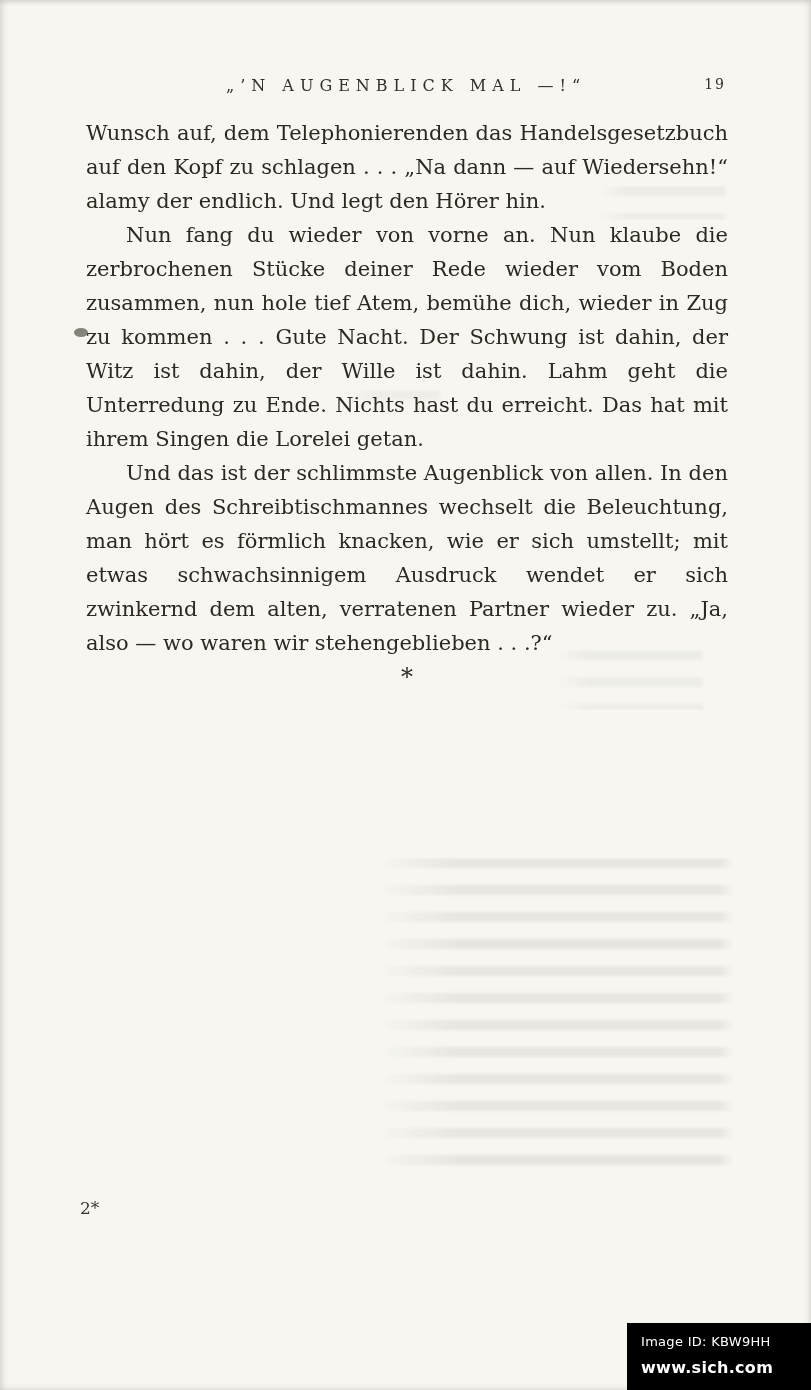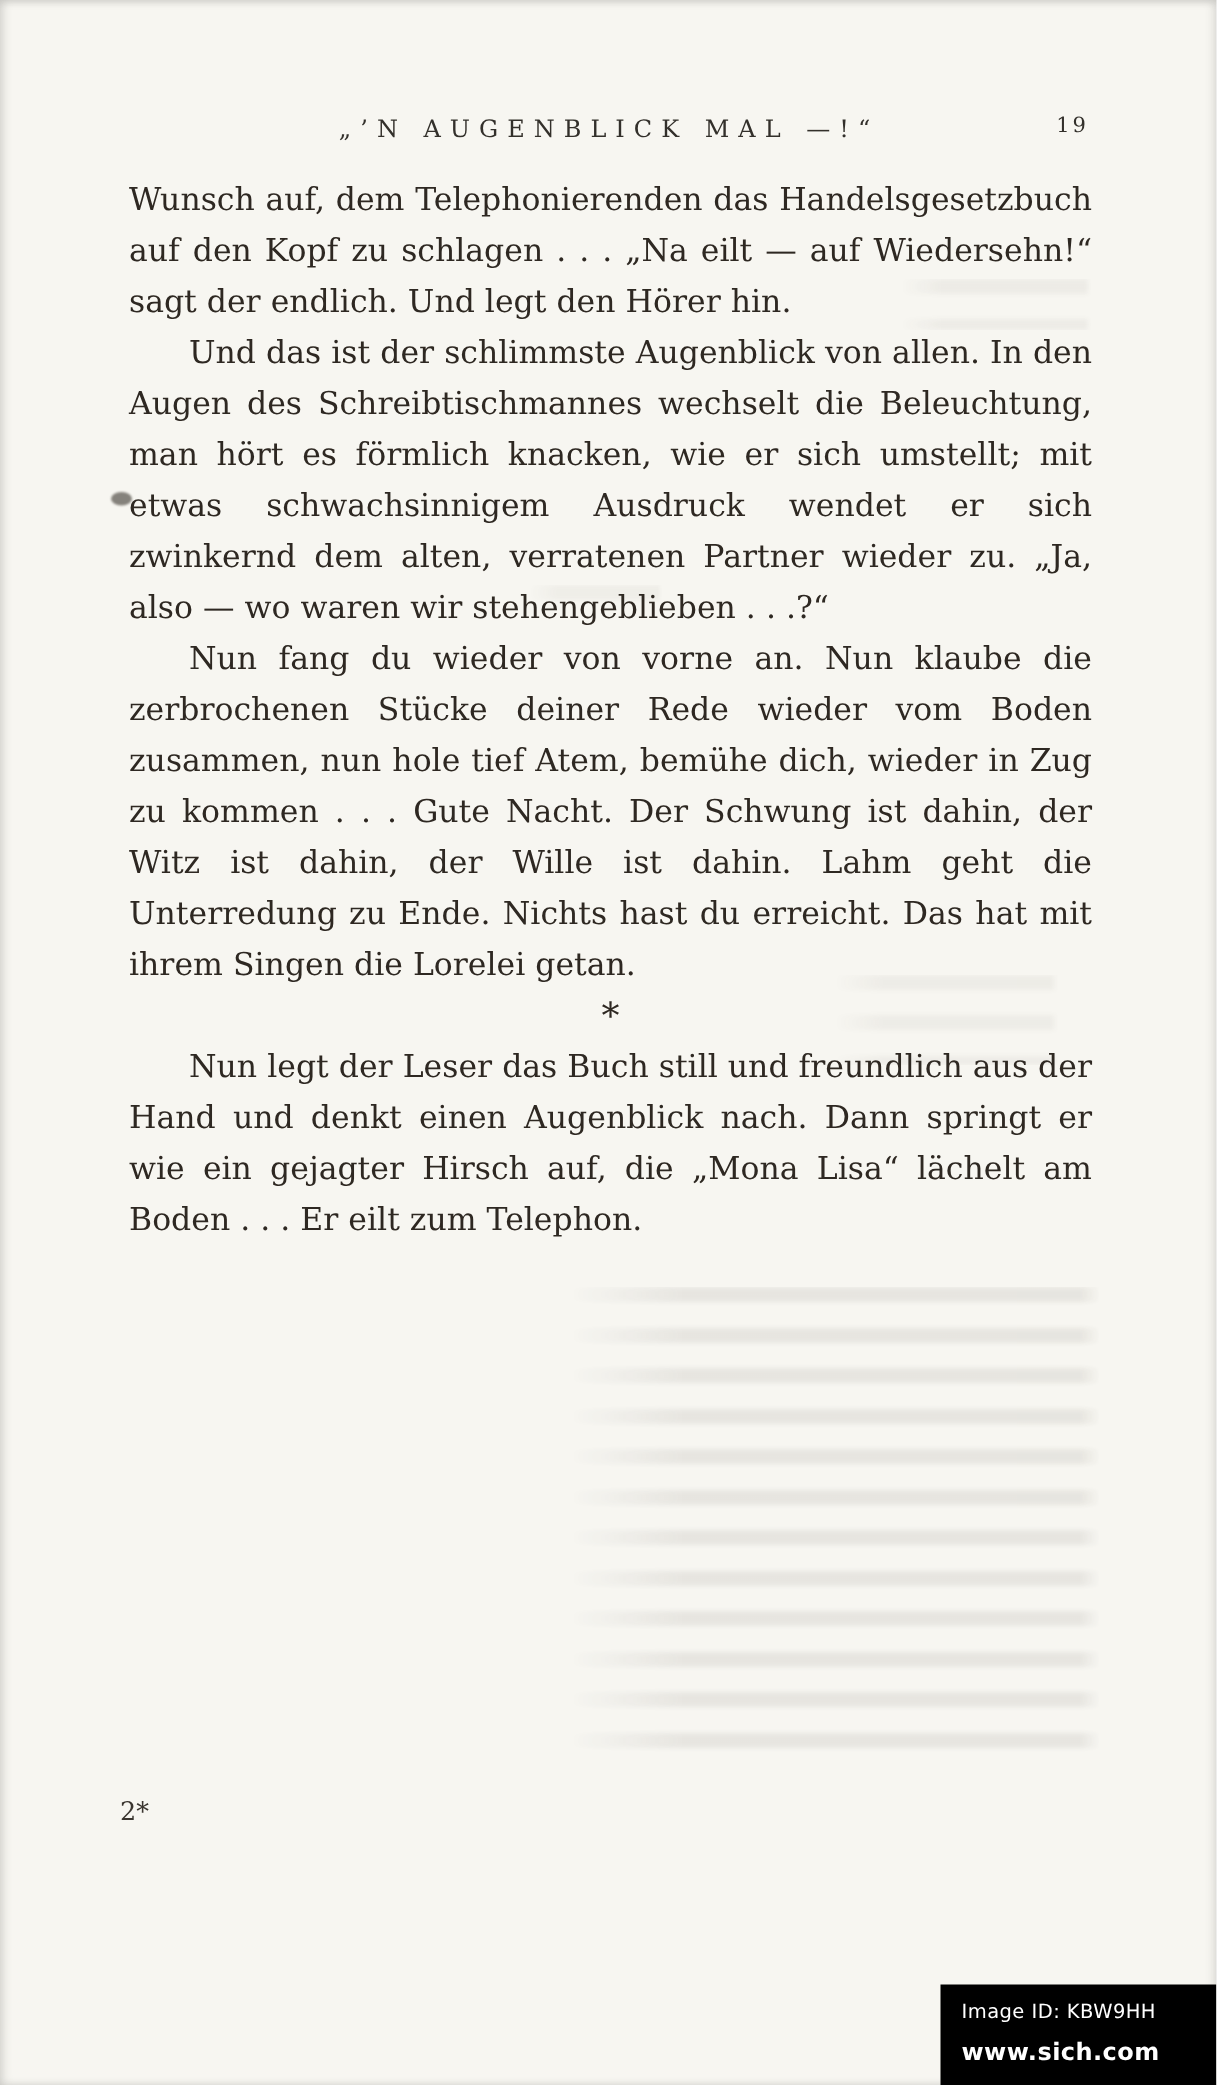--- a/index.html
+++ b/index.html
@@ -75,25 +75,24 @@
 <body>
 
 <div class="scan">
 
   <div class="running-head">
     <div class="head-title">„’N AUGENBLICK MAL —!“</div>
     <div class="page-number">19</div>
   </div>
 
   <div class="body-text">
-    <p>Wunsch auf, dem Telephonierenden das Handelsgesetzbuch auf den Kopf zu schlagen . . . „Na eilt — auf Wiedersehn!“ sagt der endlich. Und legt den Hörer hin.</p>
+    <p>Wunsch auf, dem Telephonierenden das Handelsgesetzbuch auf den Kopf zu schlagen . . . „Na dann — auf Wiedersehn!“ alamy der endlich. Und legt den Hörer hin.</p>
+    <p class="indent">Nun fang du wieder von vorne an. Nun klaube die zerbrochenen Stücke deiner Rede wieder vom Boden zusammen, nun hole tief Atem, bemühe dich, wieder in Zug zu kommen . . . Gute Nacht. Der Schwung ist dahin, der Witz ist dahin, der Wille ist dahin. Lahm geht die Unterredung zu Ende. Nichts hast du erreicht. Das hat mit ihrem Singen die Lorelei getan.</p>
     <p class="indent">Und das ist der schlimmste Augenblick von allen. In den Augen des Schreibtischmannes wechselt die Beleuchtung, man hört es förmlich knacken, wie er sich umstellt; mit etwas schwachsinnigem Ausdruck wendet er sich zwinkernd dem alten, verratenen Partner wieder zu. „Ja, also — wo waren wir stehengeblieben . . .?“</p>
-    <p class="indent">Nun fang du wieder von vorne an. Nun klaube die zerbrochenen Stücke deiner Rede wieder vom Boden zusammen, nun hole tief Atem, bemühe dich, wieder in Zug zu kommen . . . Gute Nacht. Der Schwung ist dahin, der Witz ist dahin, der Wille ist dahin. Lahm geht die Unterredung zu Ende. Nichts hast du erreicht. Das hat mit ihrem Singen die Lorelei getan.</p>
     <p class="separator">*</p>
-    <p class="indent">Nun legt der Leser das Buch still und freundlich aus der Hand und denkt einen Augenblick nach. Dann springt er wie ein gejagter Hirsch auf, die „Mona Lisa“ lächelt am Boden . . . Er eilt zum Telephon.</p>
   </div>
 
   <div class="bleed bleed-a"></div>
   <div class="bleed bleed-c"></div>
   <div class="bleed bleed-b"></div>
   <div class="bleed bleed-main"></div>
   <div class="speck"></div>
 
   <div class="signature">2*</div>
 

